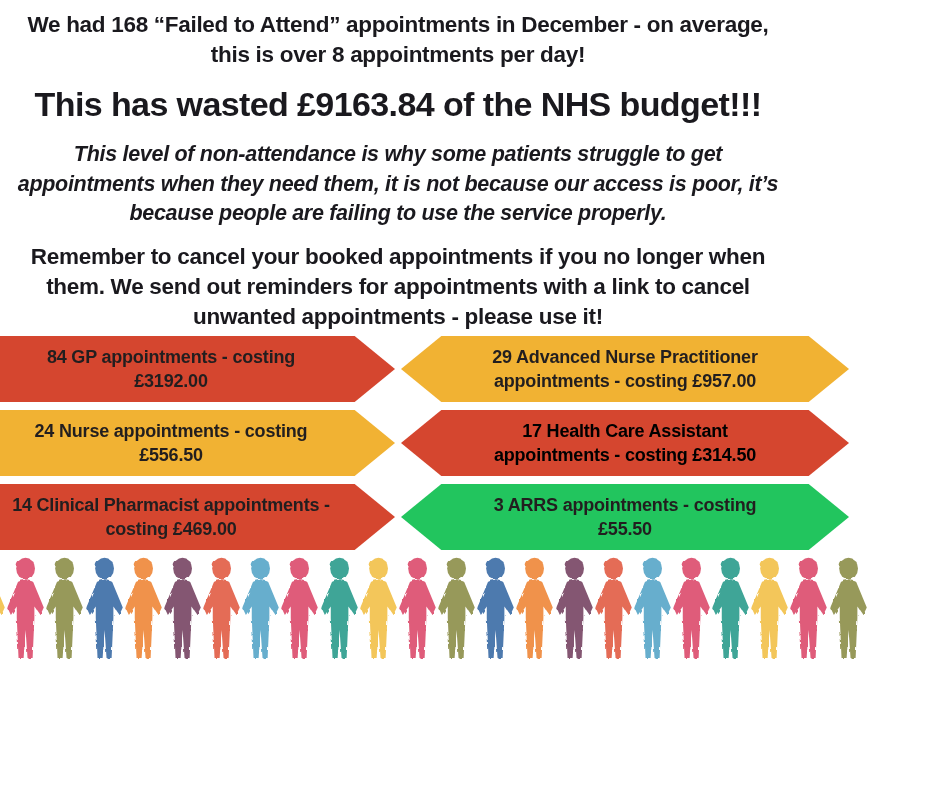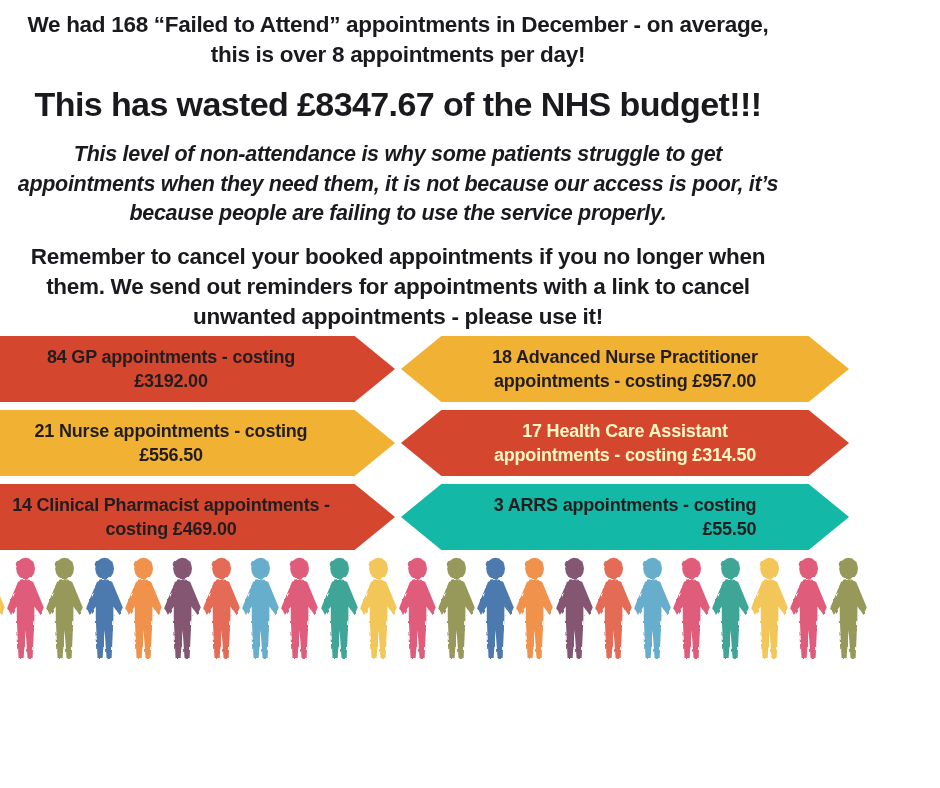--- a/index.html
+++ b/index.html
@@ -42,50 +42,50 @@
     <g id="person-shape">
       <ellipse cx="20" cy="11.5" rx="9.6" ry="10.8"></ellipse>
       <path d="M12.2 25 C 15 22.8, 25 22.8, 27.8 25 L 38.6 50.5 L 35 58 L 29 49.5 L 29 61 L 27.2 101 L 22 101 L 20 73 L 18 101 L 12.8 101 L 11 61 L 11 49.5 L 5 58 L 1.4 50.5 Z"></path>
     </g>
   </defs>
 </svg>
 
 <div class="poster">
   <div class="txt intro">We had 168 “Failed to Attend” appointments in December - on average,
 this is over 8 appointments per day!</div>
-  <div class="txt headline">This has wasted £8347.67 of the NHS budget!!!</div>
+  <div class="txt headline">This has wasted £9163.84 of the NHS budget!!!</div>
   <div class="txt explanation">This level of non-attendance is why some patients struggle to get
 appointments when they need them, it is not because our access is poor, it’s
 because people are failing to use the service properly.</div>
   <div class="txt reminder">Remember to cancel your booked appointments if you no longer when
 them. We send out reminders for appointments with a link to cancel
 unwanted appointments - please use it!</div>
 
   <div class="banner-grid">
     <div class="banner" style="background: rgb(213, 70, 47);">
       <div class="banner-label" style="color: rgb(34, 30, 31);">84 GP appointments - costing
 £3192.00</div>
     </div>
     <div class="banner" style="background: rgb(241, 178, 51);">
-      <div class="banner-label" style="color: rgb(34, 30, 31);">18 Advanced Nurse Practitioner
+      <div class="banner-label" style="color: rgb(34, 30, 31);">29 Advanced Nurse Practitioner
 appointments - costing £957.00</div>
     </div>
     <div class="banner" style="background: rgb(241, 178, 51);">
-      <div class="banner-label" style="color: rgb(34, 30, 31);">21 Nurse appointments - costing
+      <div class="banner-label" style="color: rgb(34, 30, 31);">24 Nurse appointments - costing
 £556.50</div>
     </div>
     <div class="banner" style="background: rgb(213, 70, 47);">
-      <div class="banner-label" style="color: #fef9c3;">17 Health Care Assistant
+      <div class="banner-label" style="color: #000000;">17 Health Care Assistant
 appointments - costing £314.50</div>
     </div>
     <div class="banner" style="background: rgb(213, 70, 47);">
       <div class="banner-label" style="color: rgb(34, 30, 31);">14 Clinical Pharmacist appointments -
 costing £469.00</div>
     </div>
-    <div class="banner" style="background: #14b8a6; text-align: right;">
+    <div class="banner" style="background: #22c55e;">
       <div class="banner-label" style="color: rgb(34, 30, 31);">3 ARRS appointments - costing
 £55.50</div>
     </div>
   </div>
 
   <div class="people-strip">
       <svg viewBox="0 0 40 104" preserveAspectRatio="none" class="person-figure">
         <use href="#person-shape" fill="#2f9e8f" fill-opacity="0.93" filter="url(#crayon)"></use>
       </svg>
       <svg viewBox="0 0 40 104" preserveAspectRatio="none" class="person-figure">

